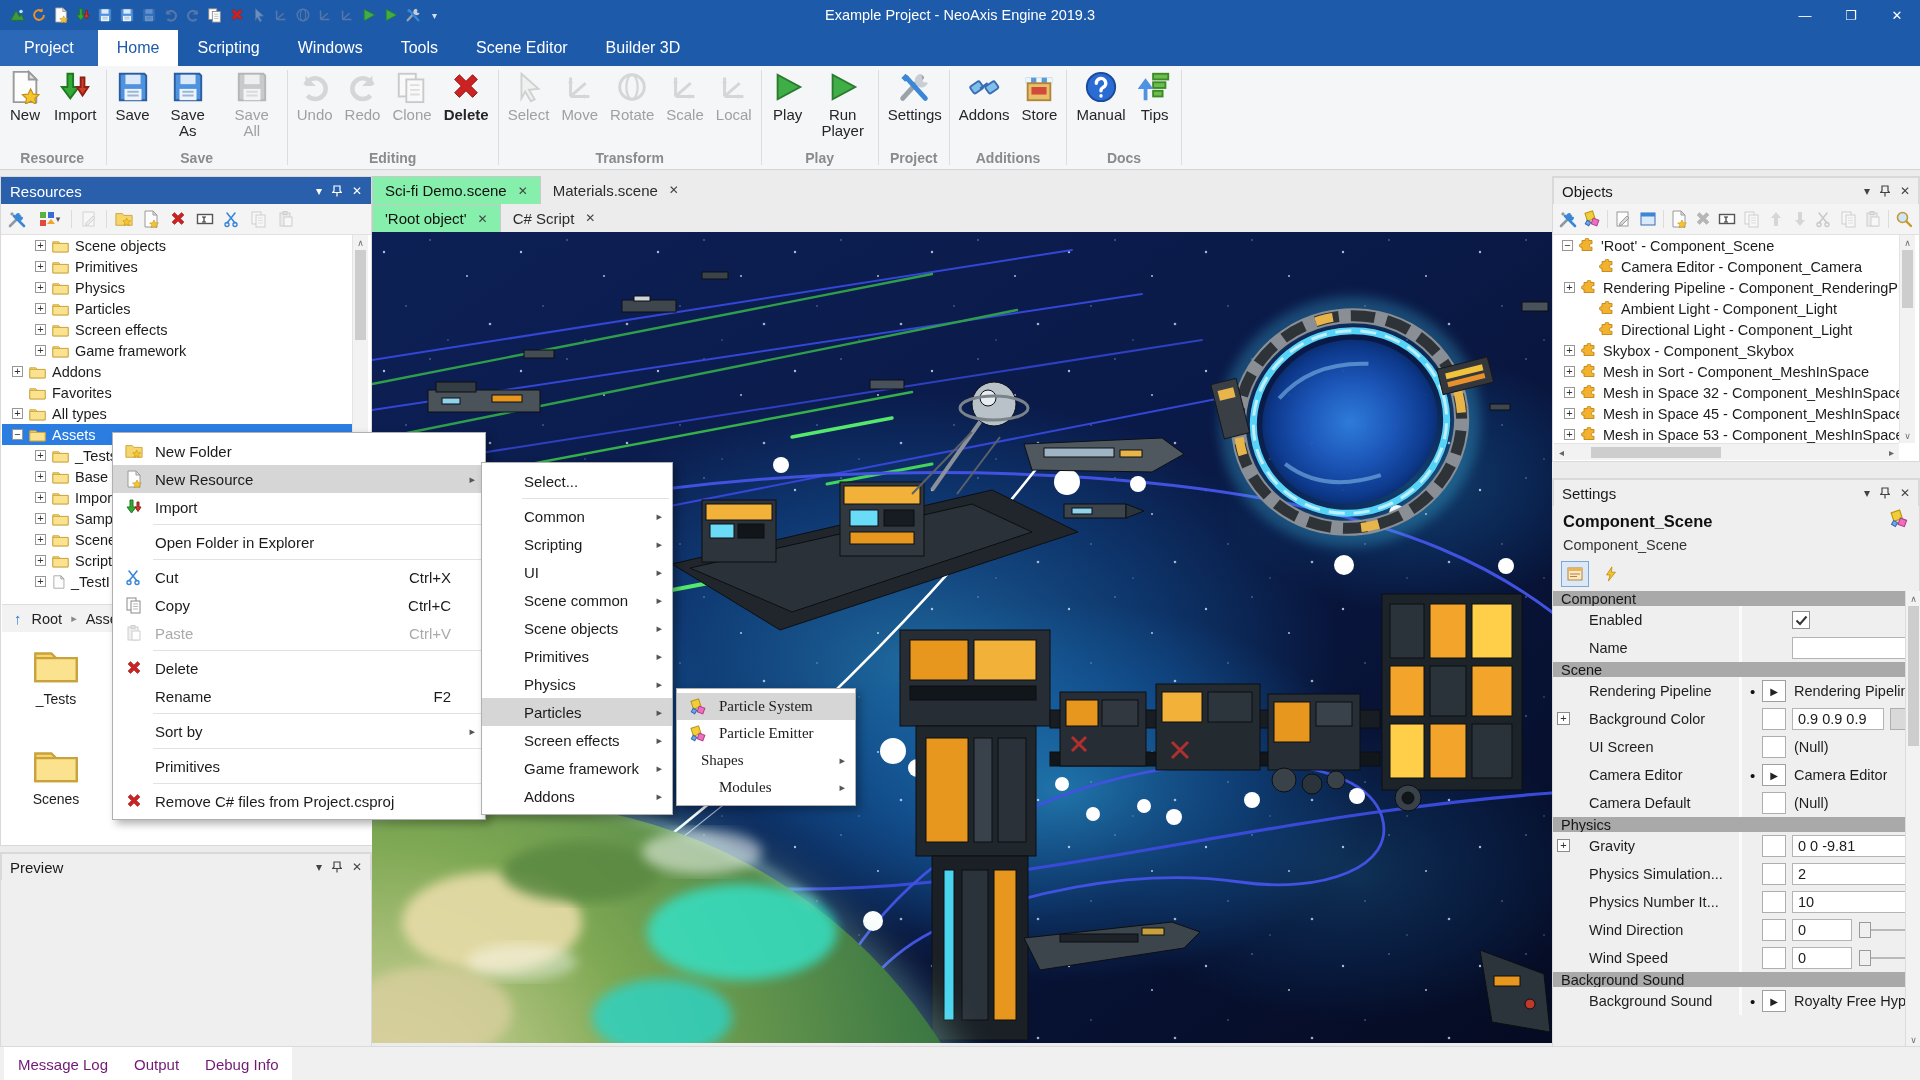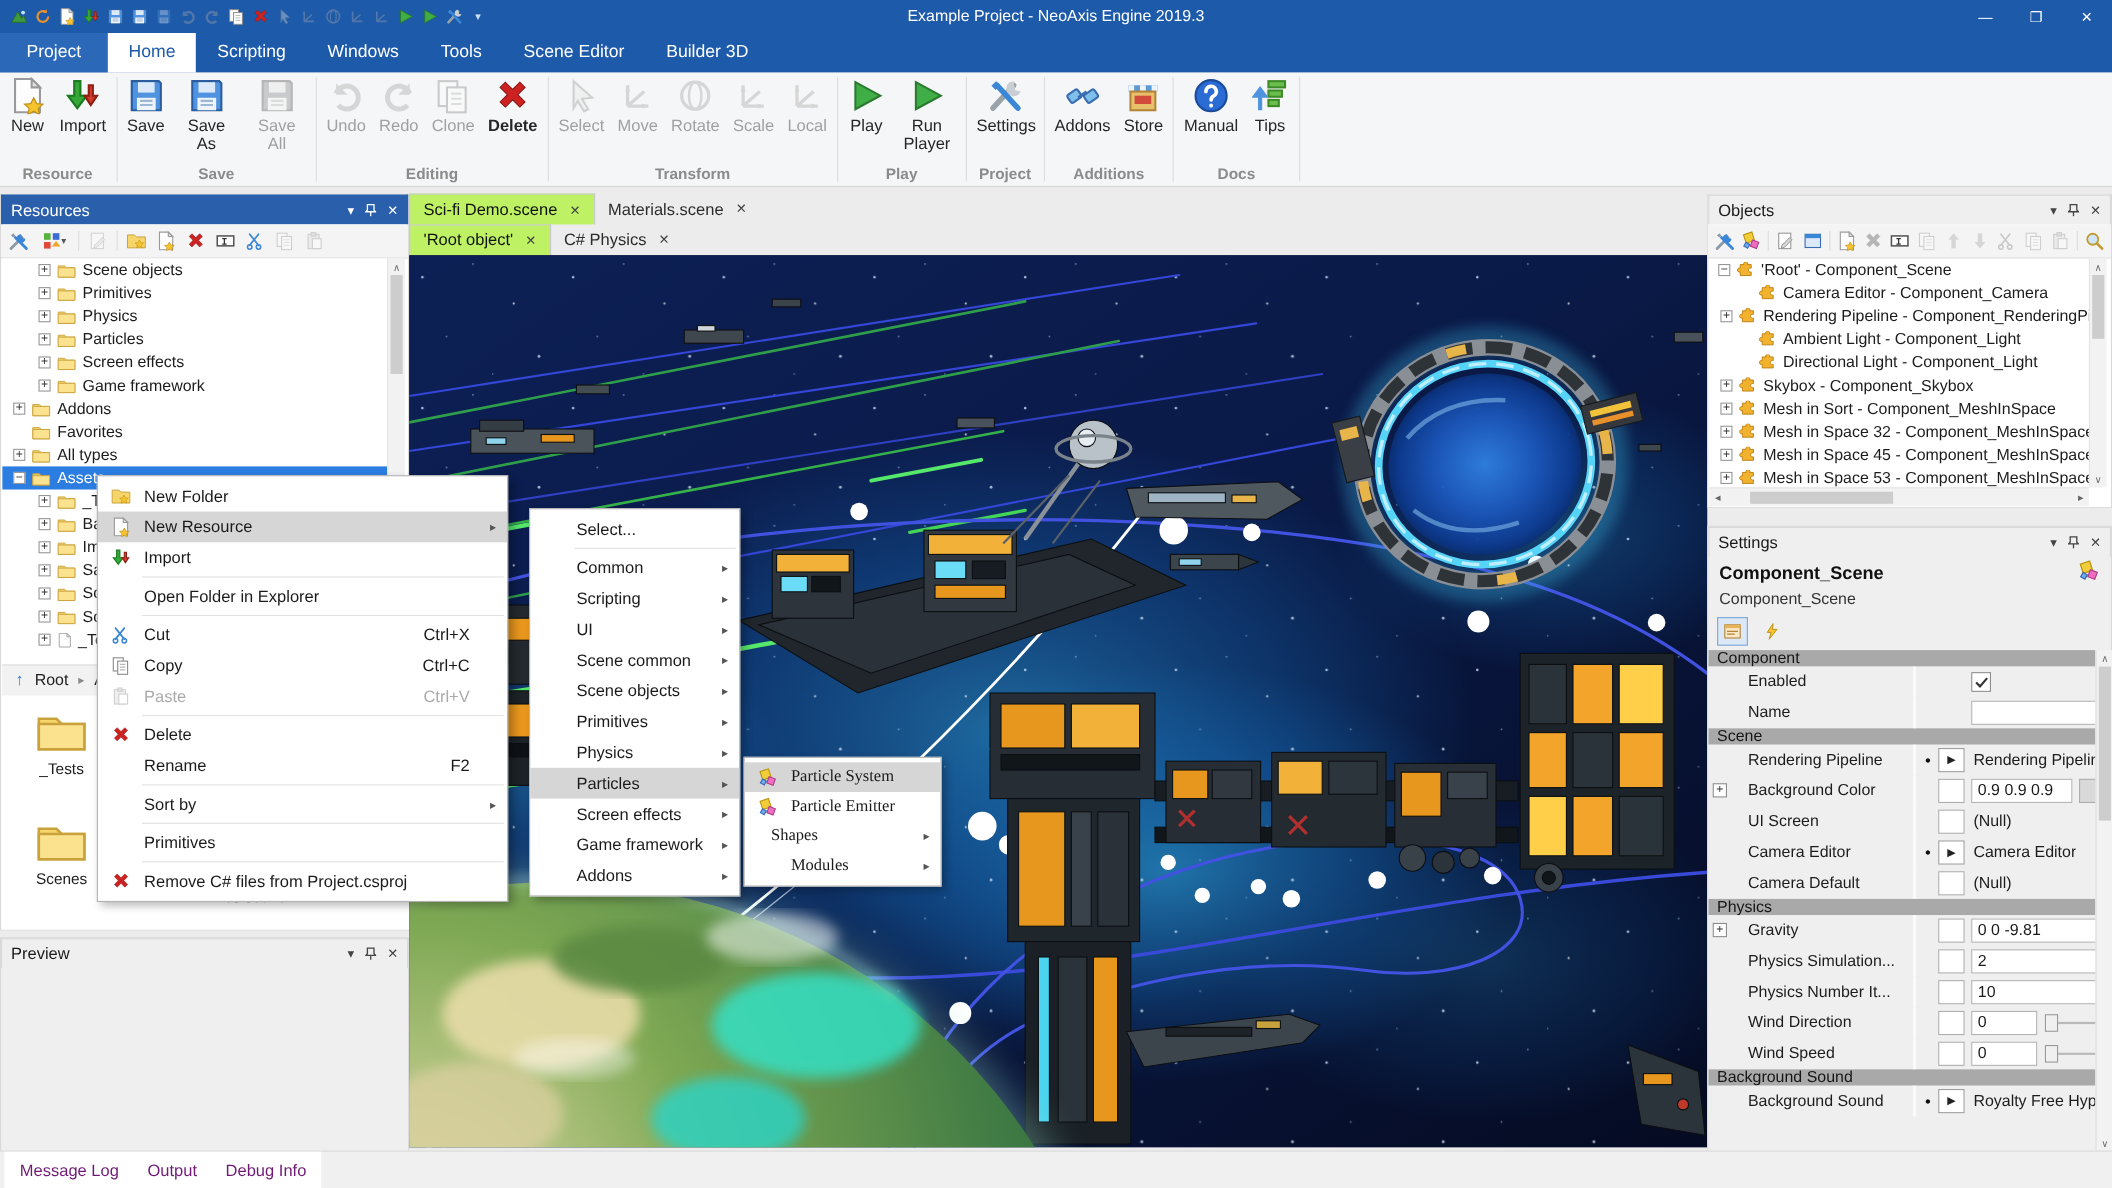--- a/index.html
+++ b/index.html
@@ -73,21 +73,21 @@
   #preview-panel{left:0;top:852px;width:372px;height:246px;background:#efefef;border:1px solid #d9d9d9;box-sizing:border-box;}
 
   
   #statusbar{left:0;top:1046px;width:1920px;height:34px;background:#f0f0f0;border-top:1px solid #dadada;}
   #status-chips{position:absolute;left:4px;top:0;height:34px;background:#fff;display:flex;align-items:center;padding:0 14px;gap:26px;}
   #status-chips span{font-size:15px;color:#701a75;}
 
   
   .doctab-row{position:absolute;left:372px;height:28px;display:flex;}
   .dtab{display:flex;align-items:center;padding:0 12px;font-size:15px;color:#2c2c2c;gap:11px;}
-  .dtab.active{background:#bef264;border:1px solid #c9c9c9;border-bottom:none;color:#111;text-align:center;}
+  .dtab.active{background:#86efac;border:1px solid #c9c9c9;border-bottom:none;color:#111;text-align:center;}
   .dtab .x{font-size:12px;color:#444;}
 
   
   #viewport{left:372px;top:232px;width:1180px;height:811px;background:#081230;}
   #viewport svg{display:block;}
 
   
   #obj-panel{left:1552px;top:176px;width:368px;height:286px;background:#fff;border:1px solid #d9d9d9;box-sizing:border-box;}
   #obj-tree{position:absolute;left:1px;top:58px;width:345px;height:208px;overflow:hidden;}
   .orow{display:flex;align-items:center;height:21px;padding-left:8px;font-size:14.5px;color:#1c1c1c;white-space:nowrap;}
@@ -845,21 +845,21 @@
         <span>Materials.scene</span>
         <span class="x">✕</span>
       </div>
   </div>
   <div class="doctab-row" style="top:204px;">
     <div class="dtab active">
         <span>'Root object'</span>
         <span class="x">✕</span>
       </div>
     <div class="dtab">
-        <span>C# Physics</span>
+        <span>C# Script</span>
         <span class="x">✕</span>
       </div>
   </div>
 
   <div id="viewport" class="abs">
     <svg width="1180" height="811" viewBox="0 0 1180 811">
       <defs>
         <linearGradient id="bgGrad" x1="0" y1="0" x2="1" y2="1">
           <stop offset="0" stop-color="#0d2055"></stop>
             <stop offset=".45" stop-color="#0a1a48"></stop>
@@ -1450,21 +1450,21 @@
   </div>
 
   <div id="statusbar" class="abs">
     <div id="status-chips">
       <span>Message Log</span>
       <span>Output</span>
       <span>Debug Info</span>
     </div>
   </div>
 
-  <div class="menu" style="left:88px;top:432px;width:374px;">
+  <div class="menu" style="left:112px;top:432px;width:374px;">
     <div class="mitem">
       <svg class="mi">
           <use href="#sym-folder-star"></use>
         </svg>
       <span>New Folder</span>
     </div>
     <div class="mitem hl">
       <svg class="mi">
           <use href="#sym-page-star"></use>
         </svg>

